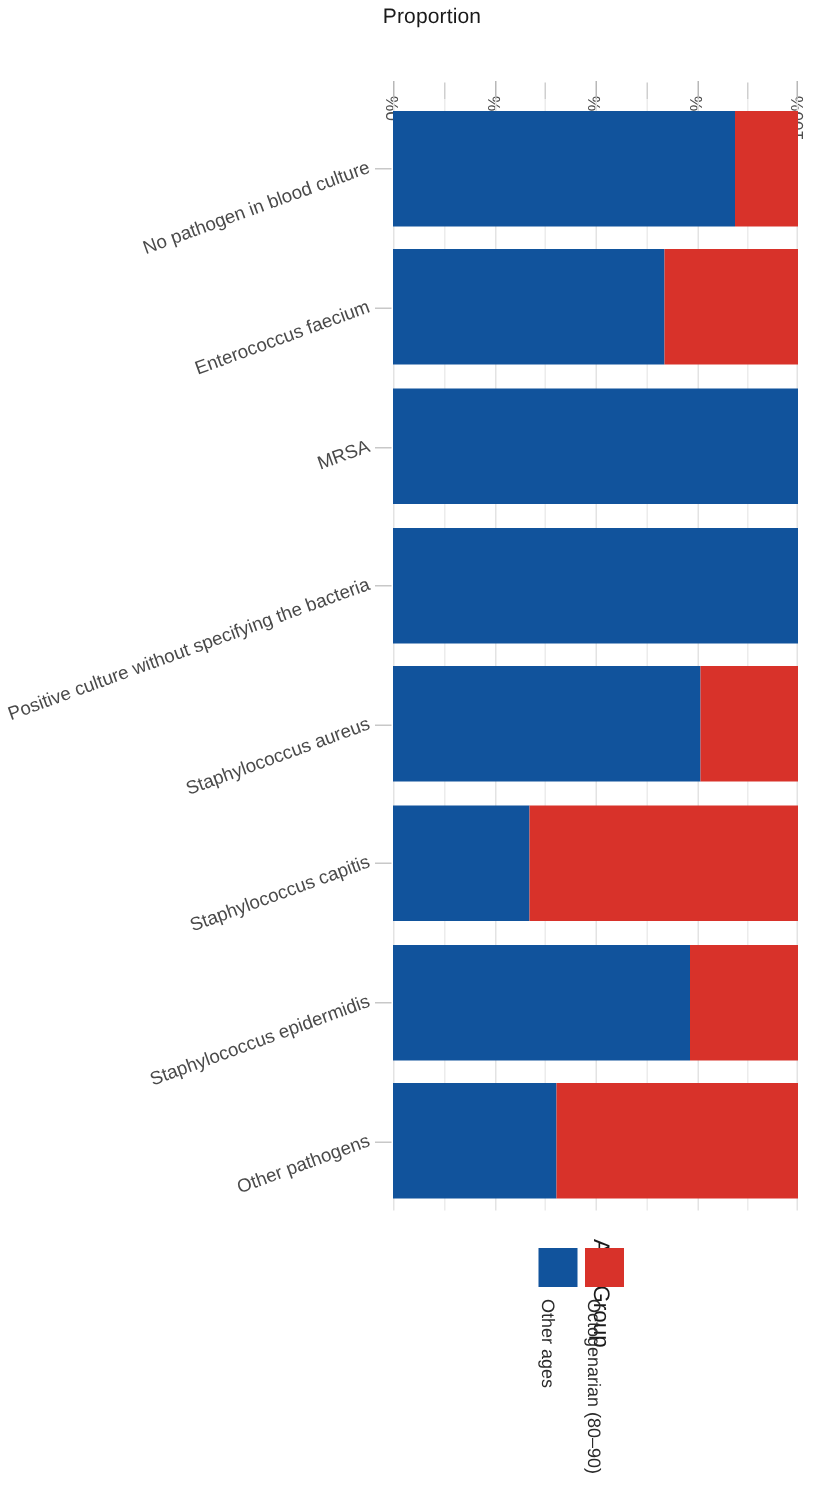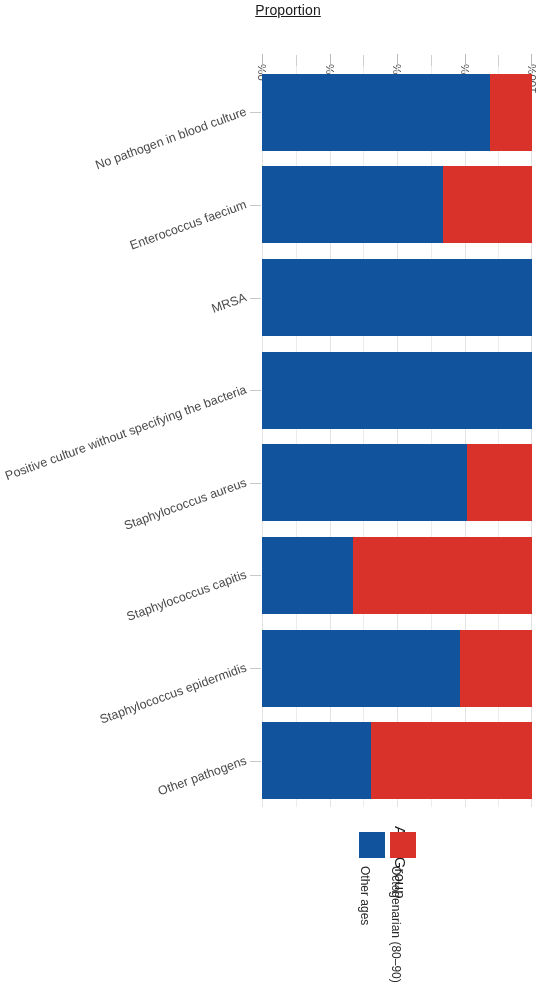--- a/index.html
+++ b/index.html
@@ -20,21 +20,21 @@
   #axis-title {
     position: absolute;
     left: 0;
     top: 2px;
     width: 550px;
     text-align: center;
     font-size: 14px;
     color: #1a1a1a;
     letter-spacing: .1px;
   }
-  #axis-title .t { display: inline-block; margin-left: 26px; text-decoration: underline; }
+  #axis-title .t { display: inline-block; margin-left: 26px; }
 
   
   #plot {
     position: absolute;
     left: 262px;
     top: 66px;
     width: 270px;
     height: 741px;
   }
 

